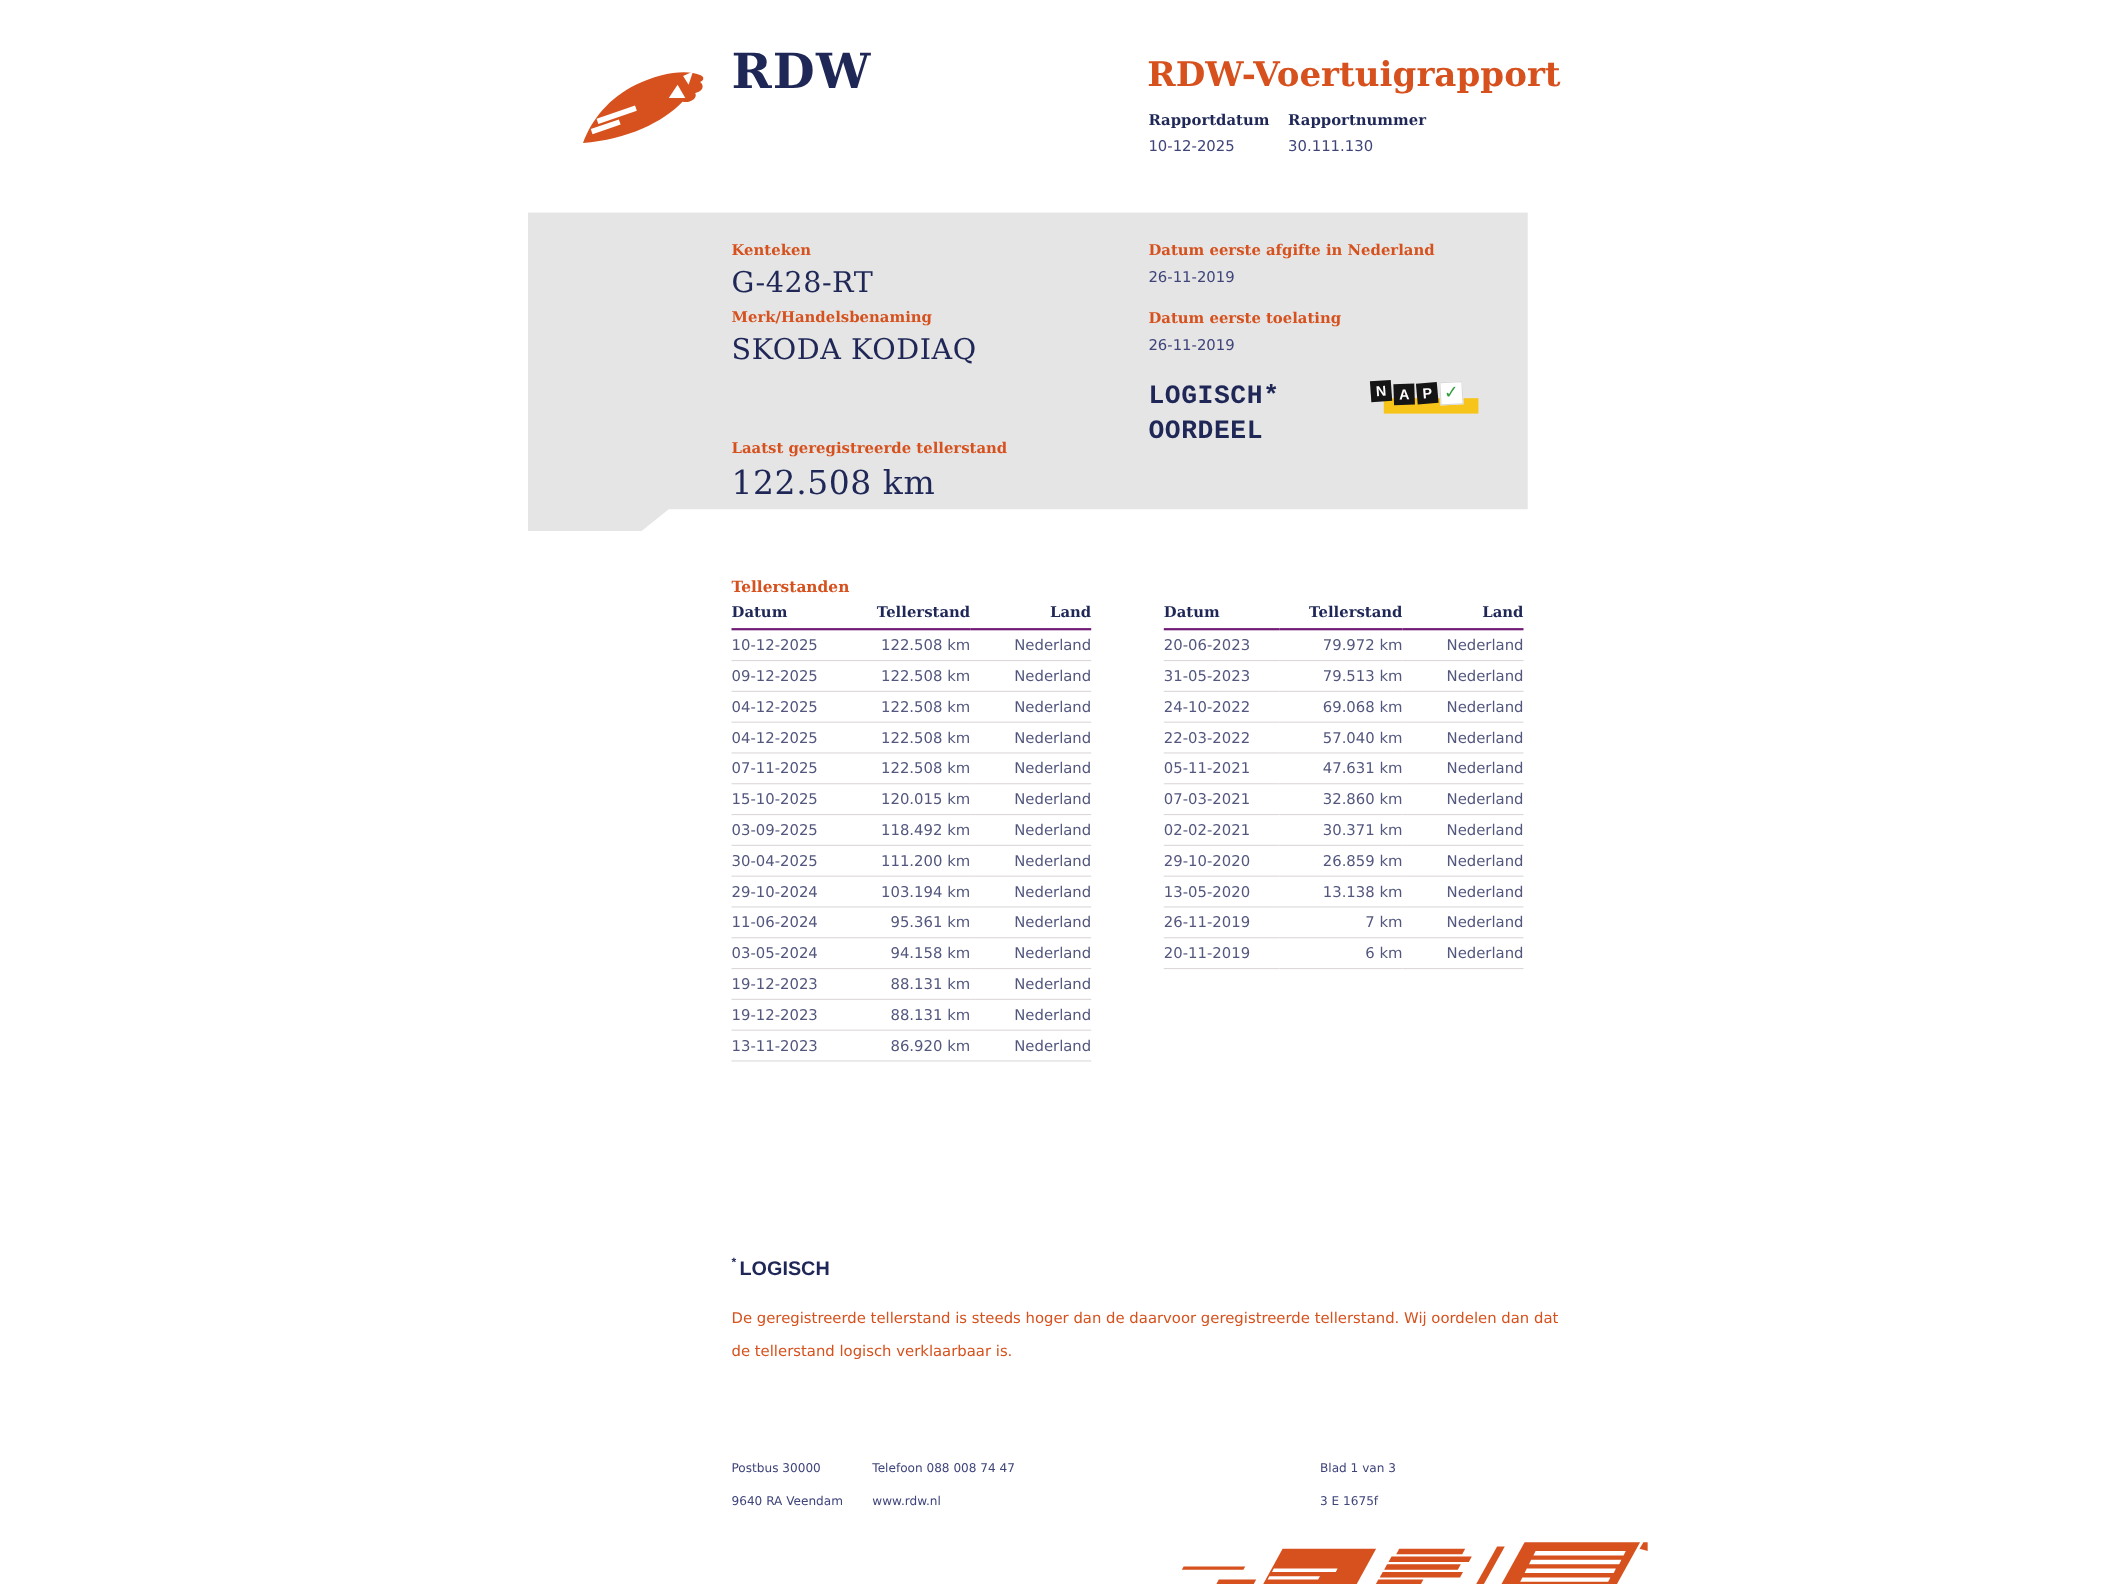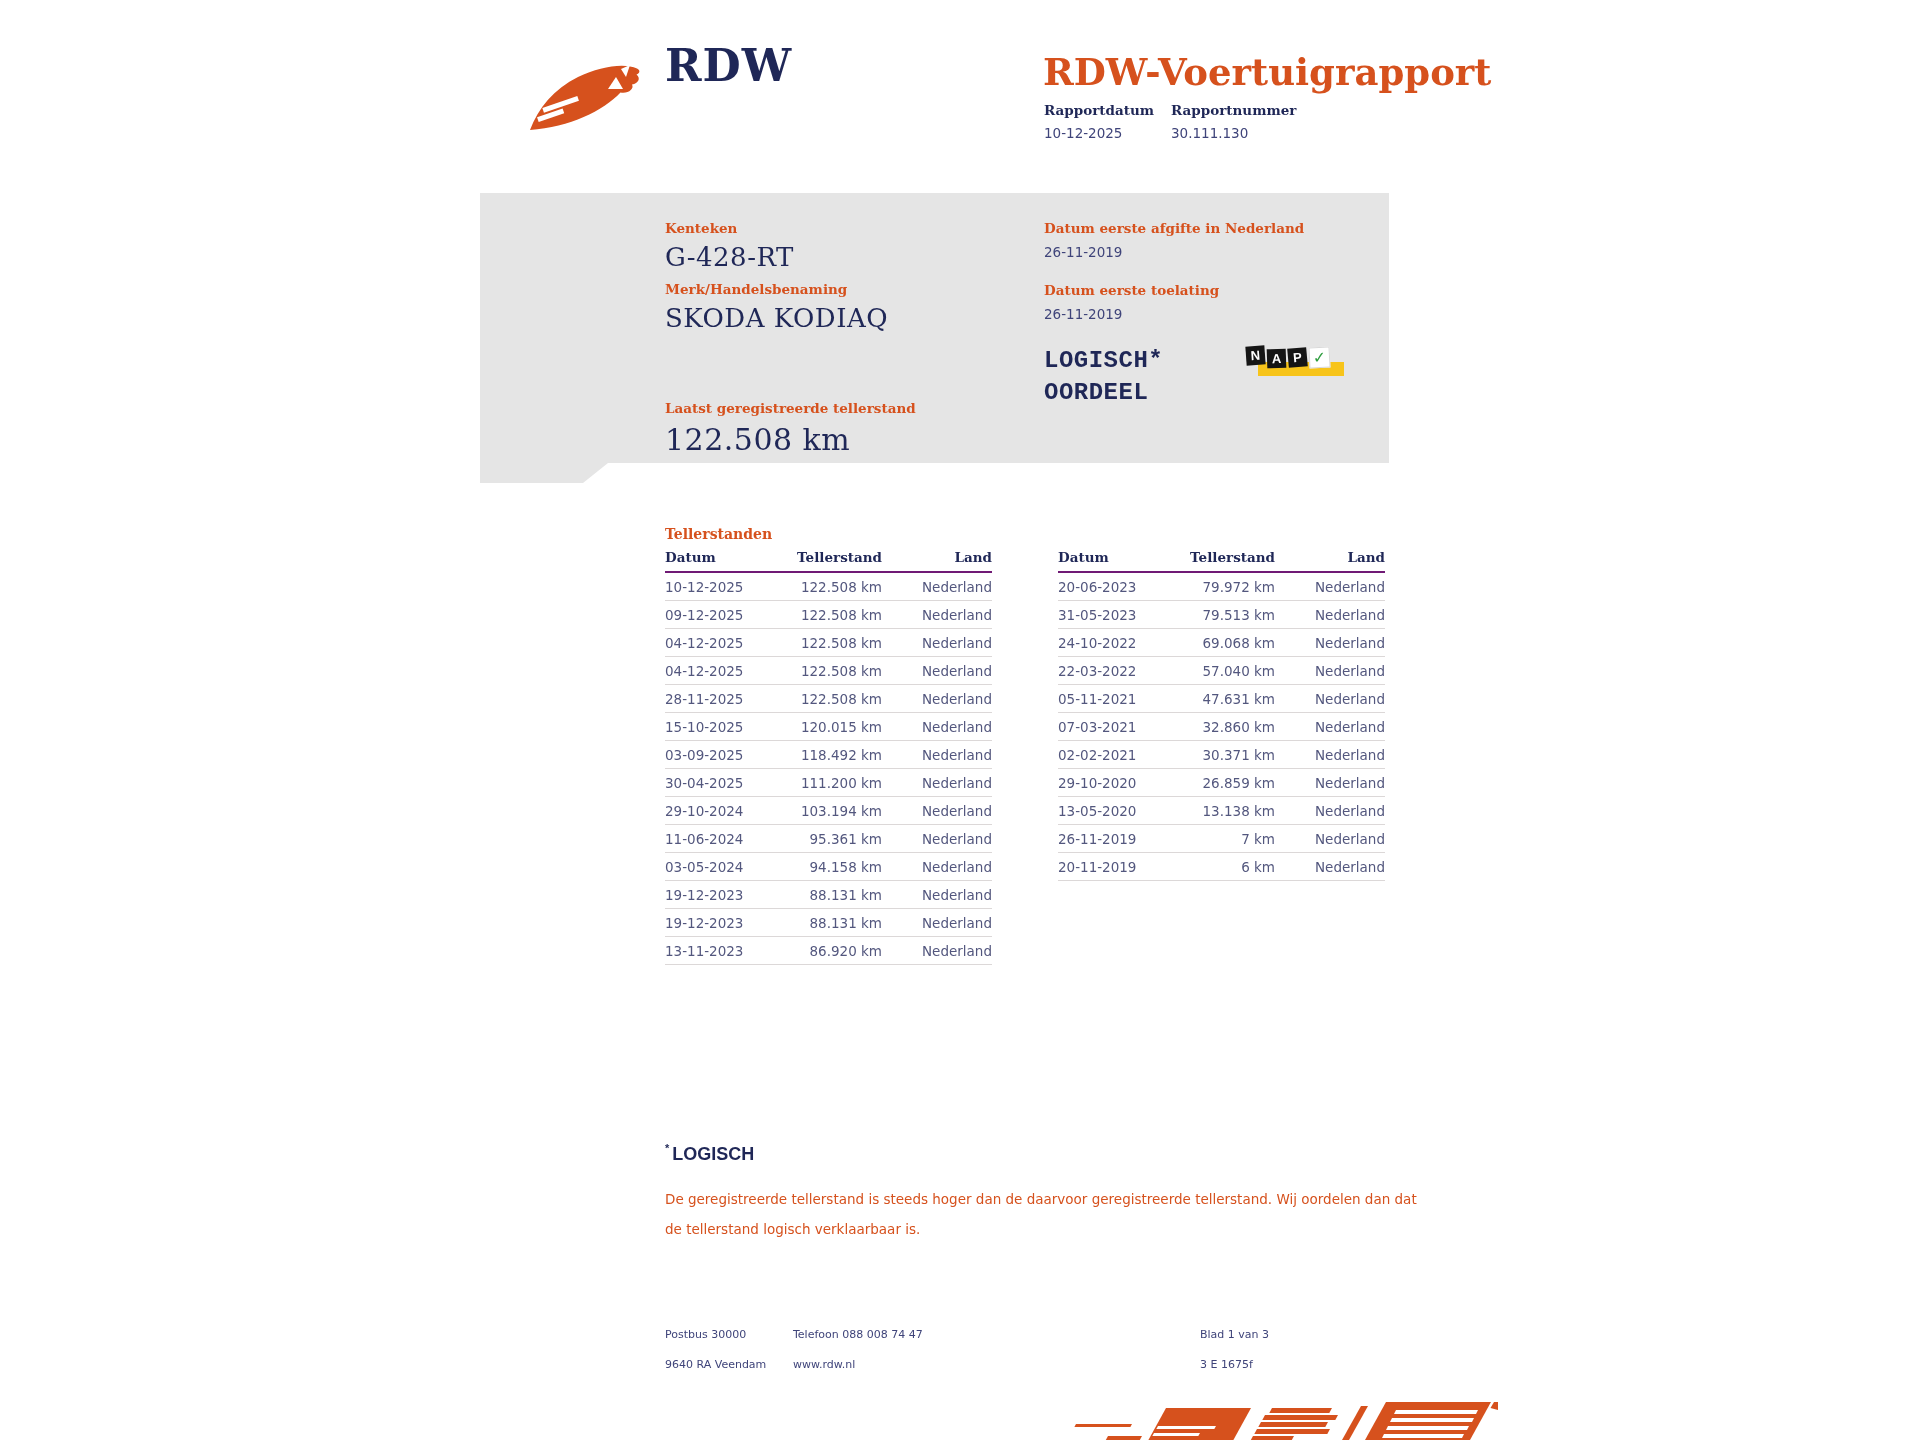--- a/index.html
+++ b/index.html
@@ -4,21 +4,21 @@
 <style>
   html,body{margin:0;padding:0;background:#ffffff;}
   #page{position:relative;width:1920px;height:1440px;background:#ffffff;overflow:hidden;
         font-family:"DejaVu Sans",sans-serif;color:#20265c;margin-left:28px;}
 
   
   .feather{position:absolute;left:498px;top:58px;width:126px;height:76px;}
   .logo-text{position:absolute;left:637px;top:40px;font-family:"DejaVu Serif",serif;
              font-weight:600;font-size:44px;letter-spacing:1px;color:#1f2757;}
   .report-title{position:absolute;left:1015px;top:50px;margin:0;font-family:"DejaVu Serif",serif;
-                font-weight:600;font-size:37px;color:#d6511d;}
+                font-weight:600;font-size:31px;color:#d6511d;}
   .meta-col{position:absolute;top:102px;}
   .meta-col.c1{left:1016px;}
   .meta-col.c2{left:1143px;}
   .meta-label{font-family:"DejaVu Serif",serif;font-weight:bold;font-size:13.5px;color:#1f2757;}
   .meta-value{margin-top:7px;font-size:13.5px;color:#3f447a;}
 
   
   .vehicle-box{position:absolute;left:452px;top:193px;width:909px;height:290px;background:#e5e5e5;
      clip-path:polygon(0 0,909px 0,909px 270px,128px 270px,103px 290px,0 290px);}
   .fld{position:absolute;}
@@ -165,21 +165,21 @@
           <td>04-12-2025</td>
           <td>122.508 km</td>
           <td>Nederland</td>
         </tr>
         <tr>
           <td>04-12-2025</td>
           <td>122.508 km</td>
           <td>Nederland</td>
         </tr>
         <tr>
-          <td>28-11-2025</td>
+          <td>07-11-2025</td>
           <td>122.508 km</td>
           <td>Nederland</td>
         </tr>
         <tr>
           <td>15-10-2025</td>
           <td>120.015 km</td>
           <td>Nederland</td>
         </tr>
         <tr>
           <td>03-09-2025</td>

